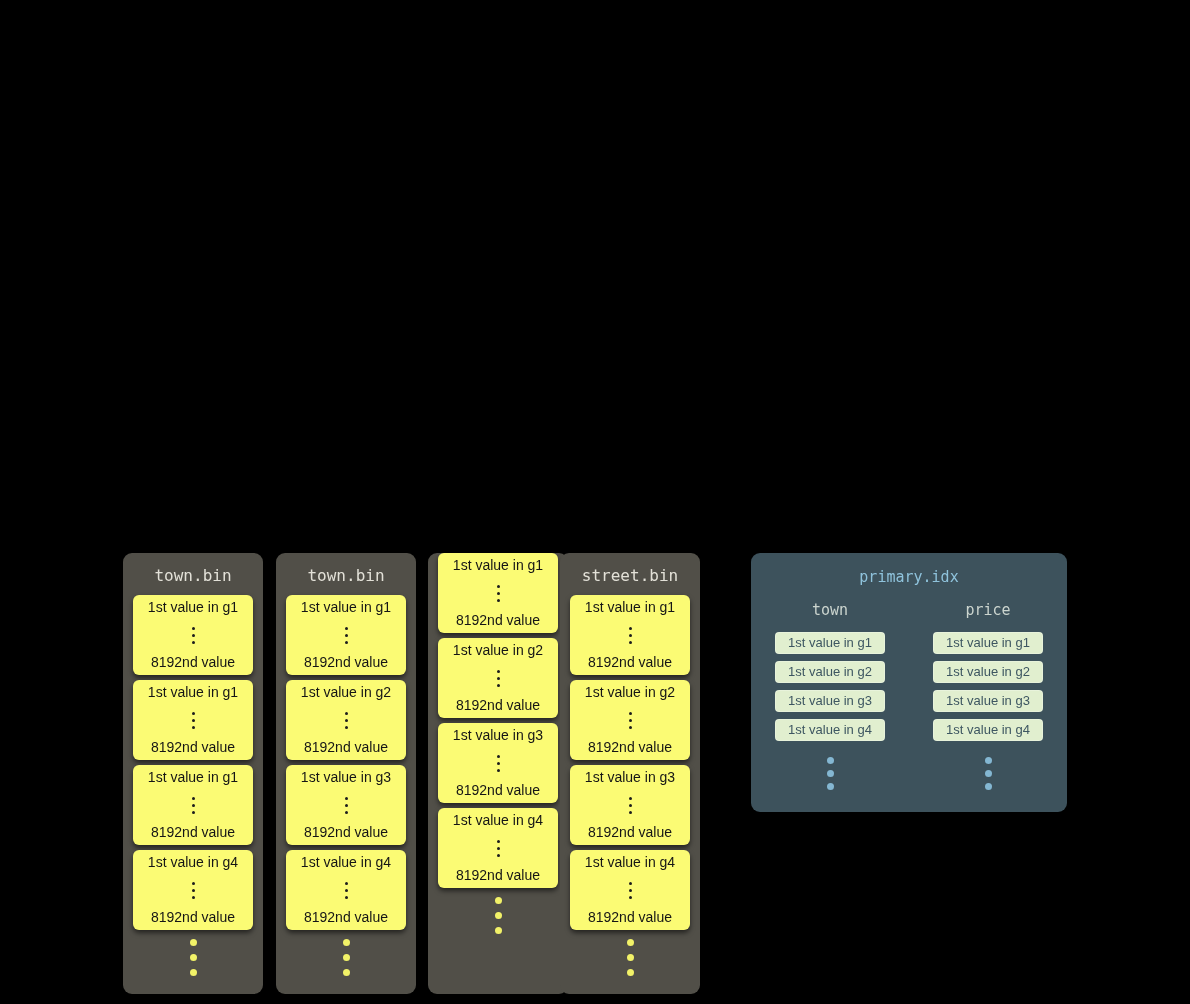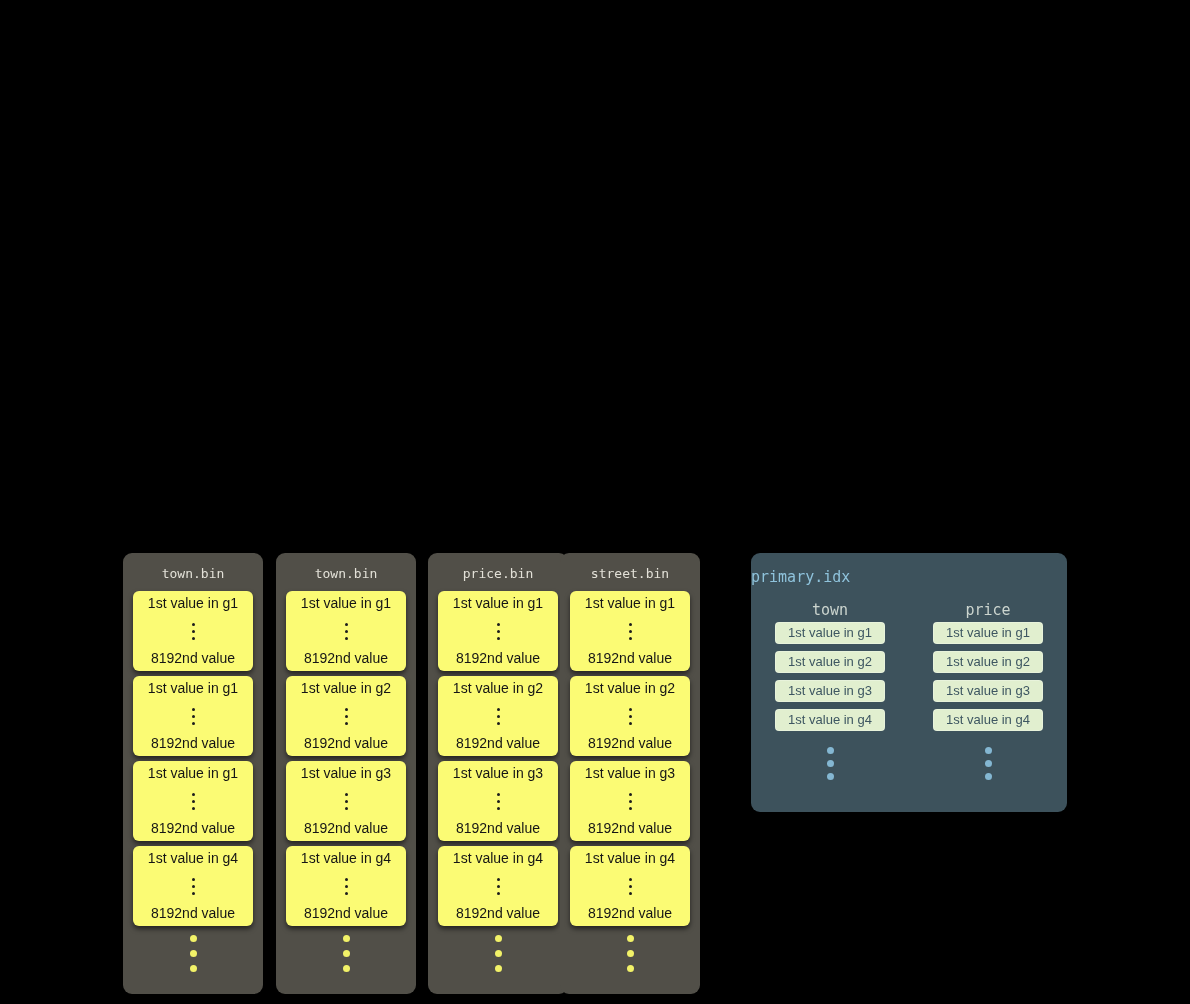--- a/index.html
+++ b/index.html
@@ -1,36 +1,36 @@
 <!DOCTYPE html>
 <html><head>
 <meta charset="utf-8">
 <style>
   html,body{margin:0;padding:0;background:#000;}
   .stage{position:relative;width:1190px;height:1004px;background:#000;overflow:hidden;
          font-family:"Liberation Sans",sans-serif;}
   .bin-col{position:absolute;top:553px;width:140px;height:441px;background:#514f48;border-radius:9px;}
-  .bin-title{text-align:center;font-family:"DejaVu Sans Mono",monospace;font-size:13px;
+  .bin-title{text-align:center;font-family:"DejaVu Sans Mono",monospace;font-size:16px;
              color:#e3e1d8;padding:13px 0 10px;}
   .granules{display:flex;flex-direction:column;gap:5px;padding:0 10px;}
   .granule{background:#fbfb74;border-radius:6px;height:80px;box-sizing:border-box;
            box-shadow:0 3px 5px rgba(0,0,0,0.55);display:flex;flex-direction:column;
            justify-content:space-between;align-items:center;padding:5px 2px;
            font-size:14px;color:#151515;line-height:1.1;}
   .gdots{display:flex;flex-direction:column;gap:4px;align-items:center;}
   .gdots span{width:3px;height:3px;border-radius:50%;background:#1c1c1c;}
   .col-ellipsis{display:flex;flex-direction:column;gap:8px;align-items:center;margin-top:9px;}
   .col-ellipsis span{width:7px;height:7px;border-radius:50%;background:#f2f268;}
   .idx-panel{position:absolute;left:751px;top:553px;width:316px;height:259px;
              background:#3d525c;border-radius:9px;box-shadow:0 3px 6px rgba(0,0,0,0.5);}
-  .idx-title{font-family:"DejaVu Sans Mono",monospace;font-size:15px;
+  .idx-title{text-align:center;font-family:"DejaVu Sans Mono",monospace;font-size:15px;
              color:#8fc3dc;padding-top:15px;}
   .idx-cols{display:flex;margin-top:15px;}
   .idx-col{flex:1;display:flex;flex-direction:column;align-items:center;}
-  .idx-header{font-family:"DejaVu Sans Mono",monospace;font-size:15px;color:#ccd5cf;margin-bottom:3px;}
+  .idx-header{font-family:"DejaVu Sans Mono",monospace;font-size:15px;color:#ccd5cf;margin-bottom:13px;}
   .chip{width:110px;text-align:center;background:#e1efcf;color:#3d5661;border-radius:4px;
         font-size:13px;padding:2px 0 3px;margin-bottom:7px;box-sizing:border-box;
         border:1px solid rgba(255,255,255,0.25);}
   .idx-dots{display:flex;flex-direction:column;gap:6px;align-items:center;margin-top:9px;}
   .idx-dots span{width:7px;height:7px;border-radius:50%;background:#84b7d2;}
 </style>
 </head>
 <body>
 
 <div class="stage">
@@ -123,21 +123,20 @@
       </div>
     </div>
     <div class="col-ellipsis">
         <span></span>
         <span></span>
         <span></span>
       </div>
   </div>
 
   <div class="bin-col" style="left:428px">
-    <div class="bin-title">price.bin</div>
     <div class="granules">
       <div class="granule">
         <div>1st value in g1</div>
         <div class="gdots">
             <span></span>
             <span></span>
             <span></span>
           </div>
         <div>8192nd value</div>
       </div>

